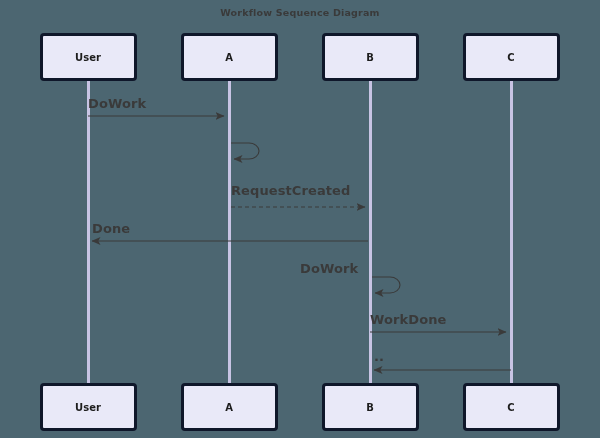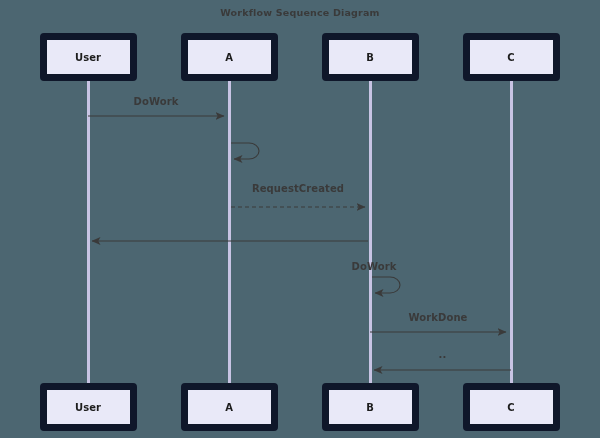--- a/index.html
+++ b/index.html
@@ -33,37 +33,37 @@
   .lifeline {
     position: absolute;
     width: 3px;
     background: #c8c4e4;
   }
   .participant {
     position: absolute;
     width: 97px;
     height: 48px;
     background: #e9e9f8;
-    border: 7px solid #0f172a;
+    border: 3px solid #0f172a;
     border-radius: 4px;
     box-sizing: border-box;
     display: flex;
     align-items: center;
     justify-content: center;
     font-size: 10px;
     font-weight: bold;
     color: #1d1d1d;
   }
   .msg-label {
     position: absolute;
-    font-size: 10px;
+    font-size: 13px;
     font-weight: bold;
     color: #3a3a3a;
     white-space: nowrap;
-    text-align: center;
+    text-align: left;
     letter-spacing: 0.1px;
   }
   svg.wires {
     position: absolute;
     left: 0;
     top: 0;
     width: 600px;
     height: 438px;
     overflow: visible;
   }
@@ -129,20 +129,21 @@
     <line x1="370" y1="332" x2="506" y2="332" stroke="#3a3a3a" stroke-width="1.1" marker-end="url(#ah-right)"></line>
 
     <line x1="511" y1="370" x2="374" y2="370" stroke="#3a3a3a" stroke-width="1.1" marker-end="url(#ah-left)"></line>
   </svg>
 
   <div class="msg-label" style="left:88px; top:96px; width:136px;">DoWork</div>
 
 
   <div class="msg-label" style="left:231px; top:183px; width:134px;">RequestCreated</div>
 
+  <div class="msg-label" style="left:92px; top:221px; width:276px;">Done</div>
 
   <div class="msg-label" style="left:300px; top:261px; width:148px;">DoWork</div>
 
   <div class="msg-label" style="left:370px; top:312px; width:136px;">WorkDone</div>
 
   <div class="msg-label" style="left:374px; top:349px; width:137px;">..</div>
 
 </div>
 
 </body></html>

